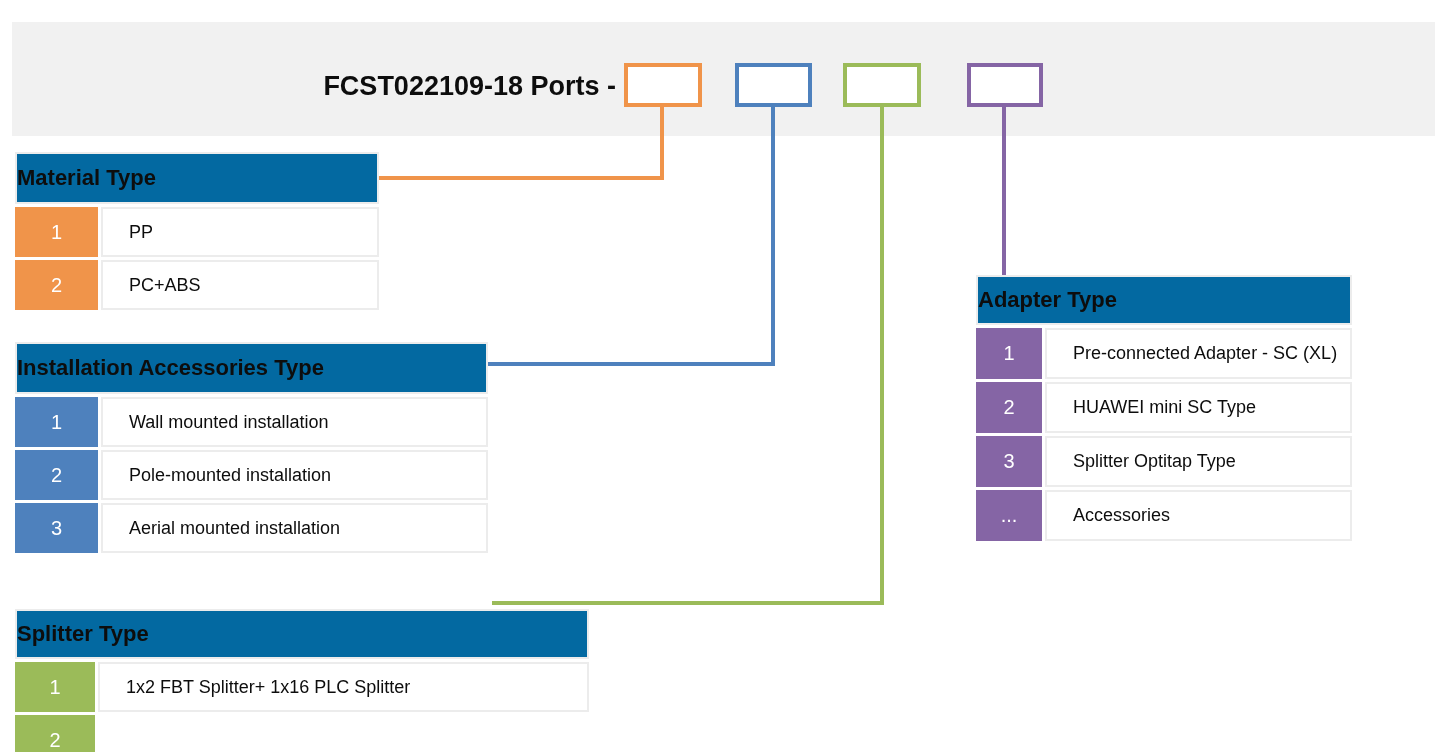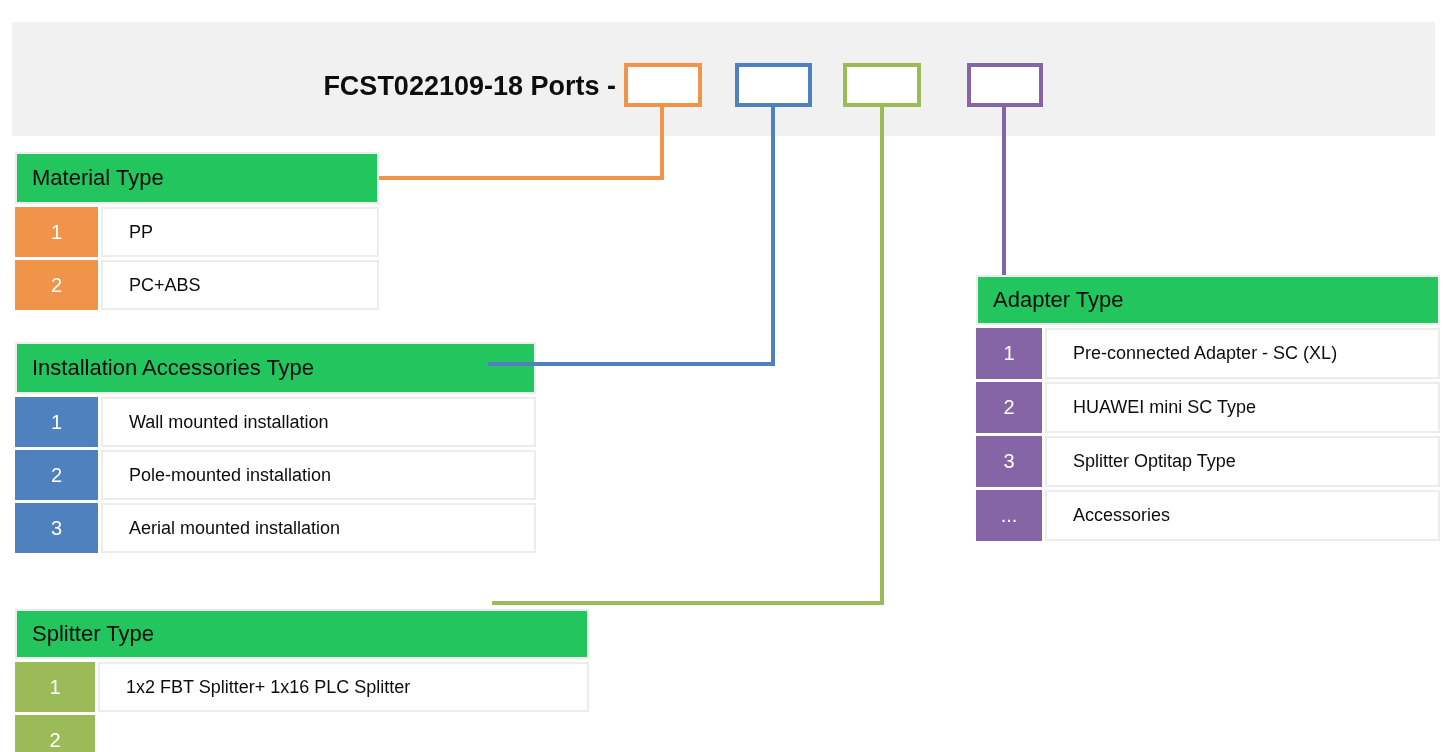--- a/index.html
+++ b/index.html
@@ -20,23 +20,23 @@
   .code-box.purple{left:967px;width:76px;border:4px solid var(--purple);}
 
   .seg{position:absolute;z-index:1;}
   .seg.orange{background:var(--orange);}
   .seg.blue{background:var(--blue);}
   .seg.green{background:var(--green);}
   .seg.purple{background:var(--purple);}
 
   .tbl{position:absolute;}
   .tbl .t-header{
-    box-sizing:border-box;border:2px solid var(--border);background:#22c55e;
-    display:flex;align-items:center;padding-left:15px;
-    font-size:22px;font-weight:normal;color:#0d0d0d;margin-bottom:3px;white-space:nowrap;
+    box-sizing:border-box;border:2px solid var(--border);background:#0369a1;
+    display:flex;align-items:center;
+    font-size:22px;font-weight:bold;color:#0d0d0d;margin-bottom:3px;white-space:nowrap;
   }
   .t-row{display:flex;margin-bottom:3px;}
   .t-num{
     flex:0 0 auto;display:flex;align-items:center;justify-content:center;
     color:#ffffff;font-size:20px;margin-right:3px;
   }
   .t-num.orange{background:var(--orange);}
   .t-num.blue{background:var(--blue);}
   .t-num.green{background:var(--green);}
   .t-num.purple{background:var(--purple);}
@@ -45,31 +45,31 @@
     display:flex;align-items:center;padding-left:26px;
     font-size:18px;color:#0d0d0d;white-space:nowrap;
   }
 
   
   #tbl-material{left:15px;top:152px;width:364px;}
   #tbl-material .t-header{height:52px;}
   #tbl-material .t-row{height:50px;}
   #tbl-material .t-num{width:83px;}
 
-  #tbl-installation{left:15px;top:342px;width:521px;}
+  #tbl-installation{left:15px;top:342px;width:473px;}
   #tbl-installation .t-header{height:52px;}
   #tbl-installation .t-row{height:50px;}
   #tbl-installation .t-num{width:83px;}
 
   #tbl-splitter{left:15px;top:580px;width:574px;margin-top:29px;}
   #tbl-splitter .t-header{height:50px;}
   #tbl-splitter .t-row{height:50px;}
   #tbl-splitter .t-num{width:80px;}
 
-  #tbl-adapter{left:976px;top:275px;width:464px;}
+  #tbl-adapter{left:976px;top:275px;width:376px;}
   #tbl-adapter .t-header{height:50px;}
   #tbl-adapter .t-row{height:51px;}
   #tbl-adapter .t-num{width:66px;}
 </style>
 </head>
 <body>
 
 <div id="stage">
 
   <div class="band"></div>

